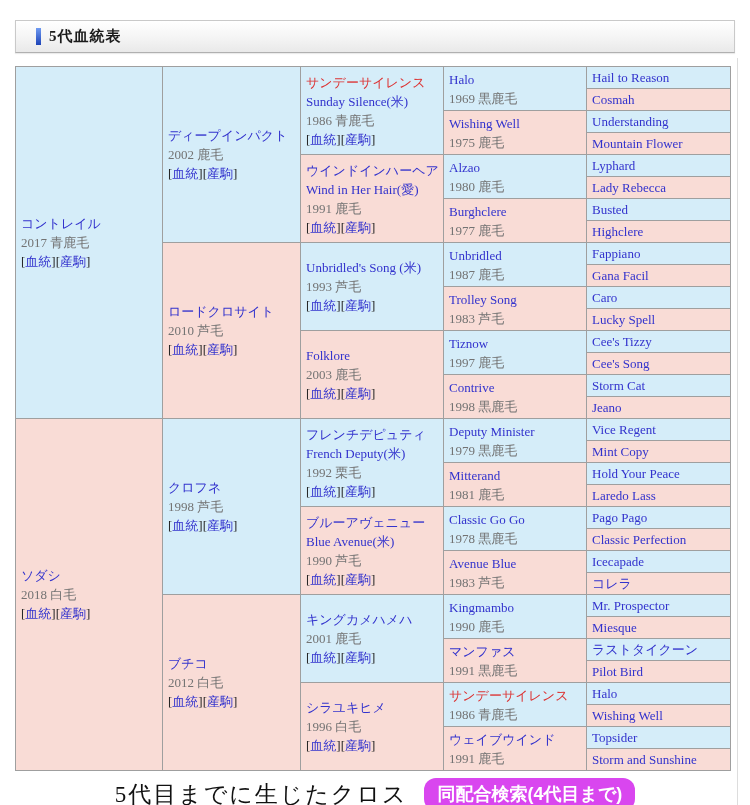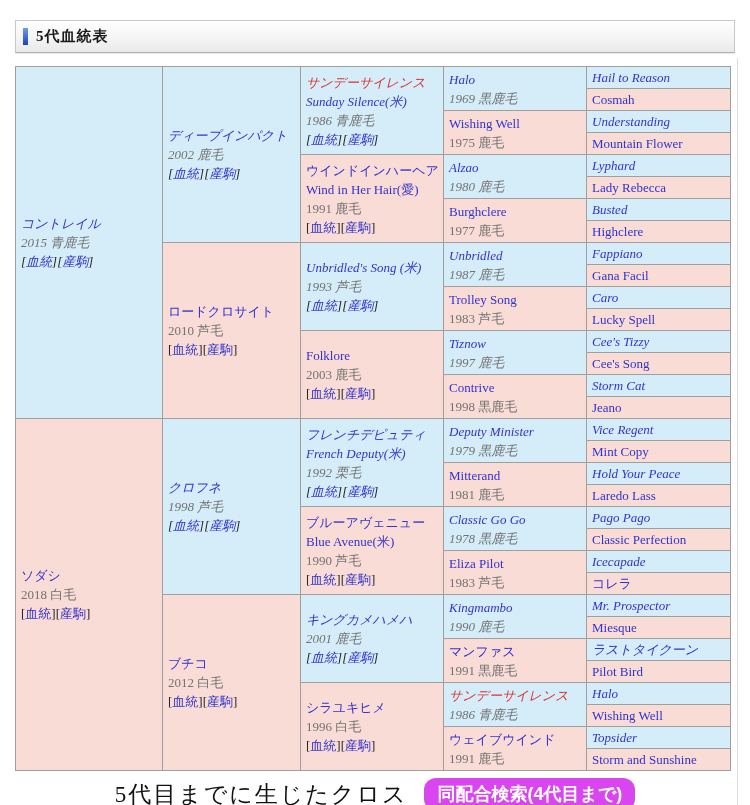--- a/index.html
+++ b/index.html
@@ -5,42 +5,42 @@
   html,body{margin:0;padding:0;background:#fff;}
   body{
     width:750px;height:805px;position:relative;overflow:hidden;
     font-family:"Liberation Serif","DejaVu Serif",serif;color:#151515;
   }
   
   .hdr{
     margin:20px 15px 13px 15px;height:31px;
     border:1px solid #c9c9c9;border-bottom-color:#b0b0b0;
     background:linear-gradient(#ffffff,#f4f4f4 55%,#e9e9e9);
-    display:flex;align-items:center;box-shadow:0 1px 1px rgba(0,0,0,.08);
+    display:flex;align-items:center;box-shadow:0 1px 1px rgba(0,0,0,.08);padding-left:13px;
   }
   .hdr .bar{
     width:5px;height:17px;margin:0 8px 0 7px;
     background:linear-gradient(#6f9bf2,#1d43b8);
   }
   .hdr h1{
     margin:0;font-size:15px;font-weight:bold;color:#1b1b1b;letter-spacing:1px;
   }
   
   table.ped{
     border-collapse:collapse;table-layout:fixed;
     margin-left:15px;width:715px;
   }
   table.ped tr{height:21px;}
   table.ped td{
     border:1px solid #9f9f9f;font-size:13px;line-height:19px;
     padding:1px 3px 1px 5px;overflow:hidden;vertical-align:middle;
   }
   td.gen1{padding-left:12px;}
   td.gen3{padding-left:7px;}
-  .c-m{background:#d5edf9;font-style:italic;}
+  .c-m{background:#d5edf9;}
   .c-f{background:#f9dcd6;margin-top:31px;}
   a.lnk{color:#3232cd;text-decoration:none;cursor:pointer;}
   .hl{color:#dc3232;}
   .info{color:#737373;}
   .bk{color:#222;}
   
   .cross-row{
     margin-top:7px;display:flex;justify-content:center;align-items:center;gap:17px;
   }
   .cross-title{font-size:23px;color:#111;letter-spacing:2px;}
@@ -66,21 +66,21 @@
     <col style="width:147px">
       <col style="width:138px">
       <col style="width:143px">
     <col style="width:143px">
       <col style="width:144px">
   </colgroup>
   <tbody>
       <tr>
         <td rowspan="16" class="c-m gen1">
           <div><a class="lnk">コントレイル</a></div>
-          <div class="info">2015 青鹿毛</div>
+          <div class="info">2017 青鹿毛</div>
           <div><span class="bk">[</span><a class="lnk">血統</a><span class="bk">]</span><span class="bk">[</span><a class="lnk">産駒</a><span class="bk">]</span></div>
         </td>
         <td rowspan="8" class="c-m gen2">
           <div><a class="lnk">ディープインパクト</a></div>
           <div class="info">2002 鹿毛</div>
           <div><span class="bk">[</span><a class="lnk">血統</a><span class="bk">]</span><span class="bk">[</span><a class="lnk">産駒</a><span class="bk">]</span></div>
         </td>
         <td rowspan="4" class="c-m gen3">
           <div><span class="hl">サンデーサイレンス</span></div>
           <div><a class="lnk">Sunday Silence(米)</a></div>
@@ -278,21 +278,21 @@
           <div><a class="lnk">Pago Pago</a></div>
         </td>
       </tr>
       <tr>
         <td rowspan="1" class="c-f gen5">
           <div><a class="lnk">Classic Perfection</a></div>
         </td>
       </tr>
       <tr>
         <td rowspan="2" class="c-f gen4">
-          <div><a class="lnk">Eliza Pilot</a></div>
+          <div><a class="lnk">Avenue Blue</a></div>
           <div class="info">1983 芦毛</div>
         </td>
         <td rowspan="1" class="c-m gen5">
           <div><a class="lnk">Icecapade</a></div>
         </td>
       </tr>
       <tr>
         <td rowspan="1" class="c-f gen5">
           <div><a class="lnk">コレラ</a></div>
         </td>

